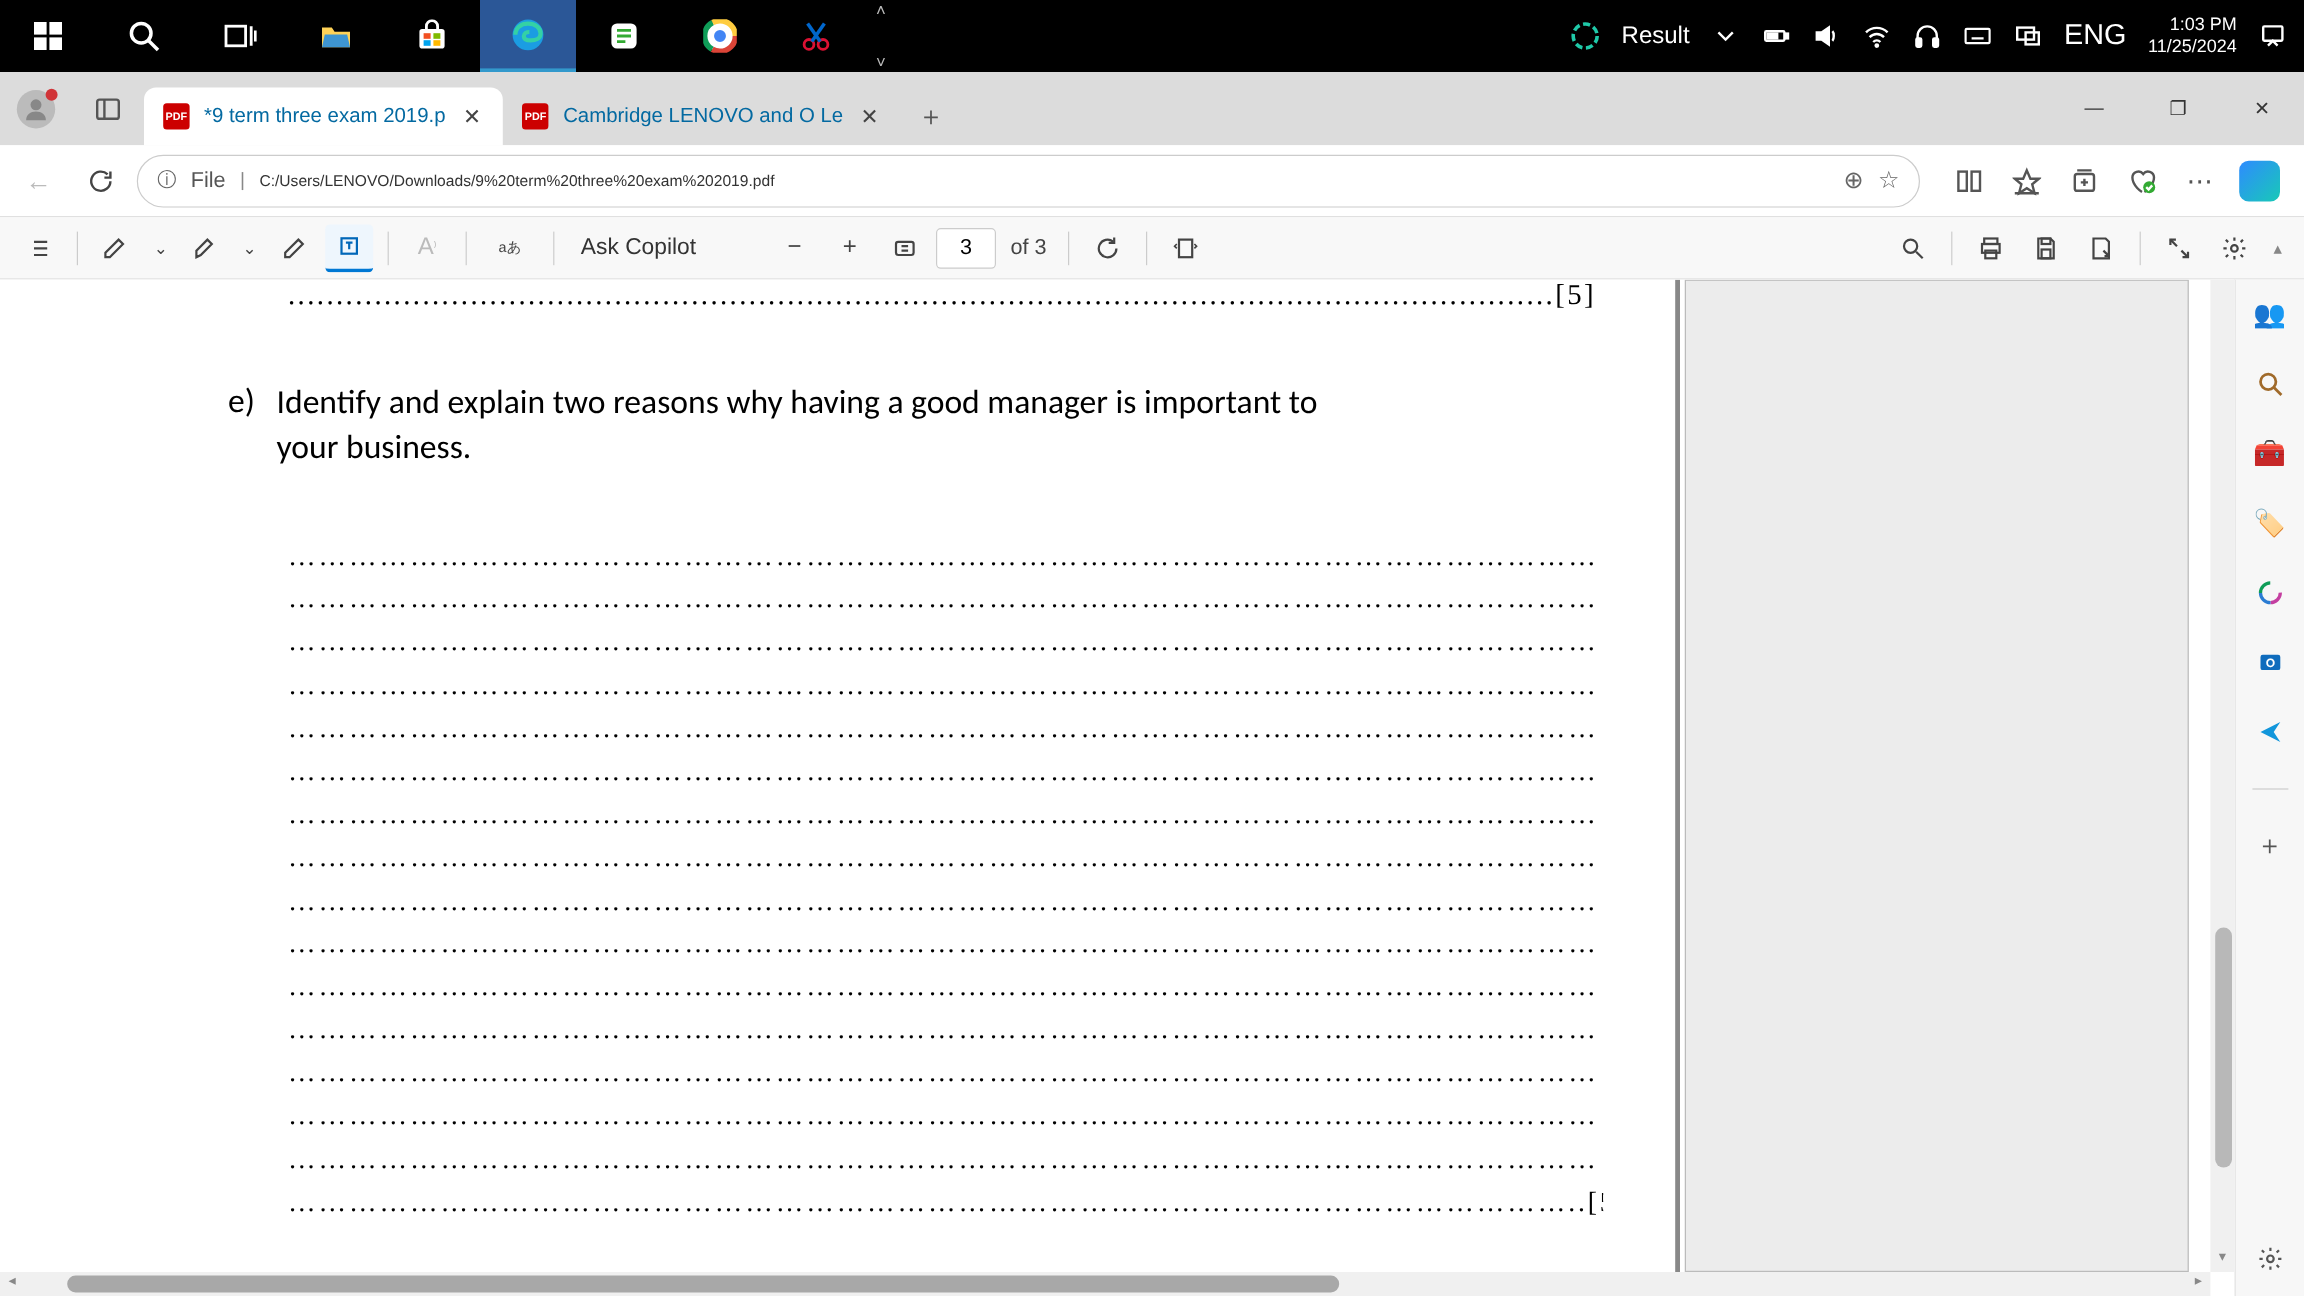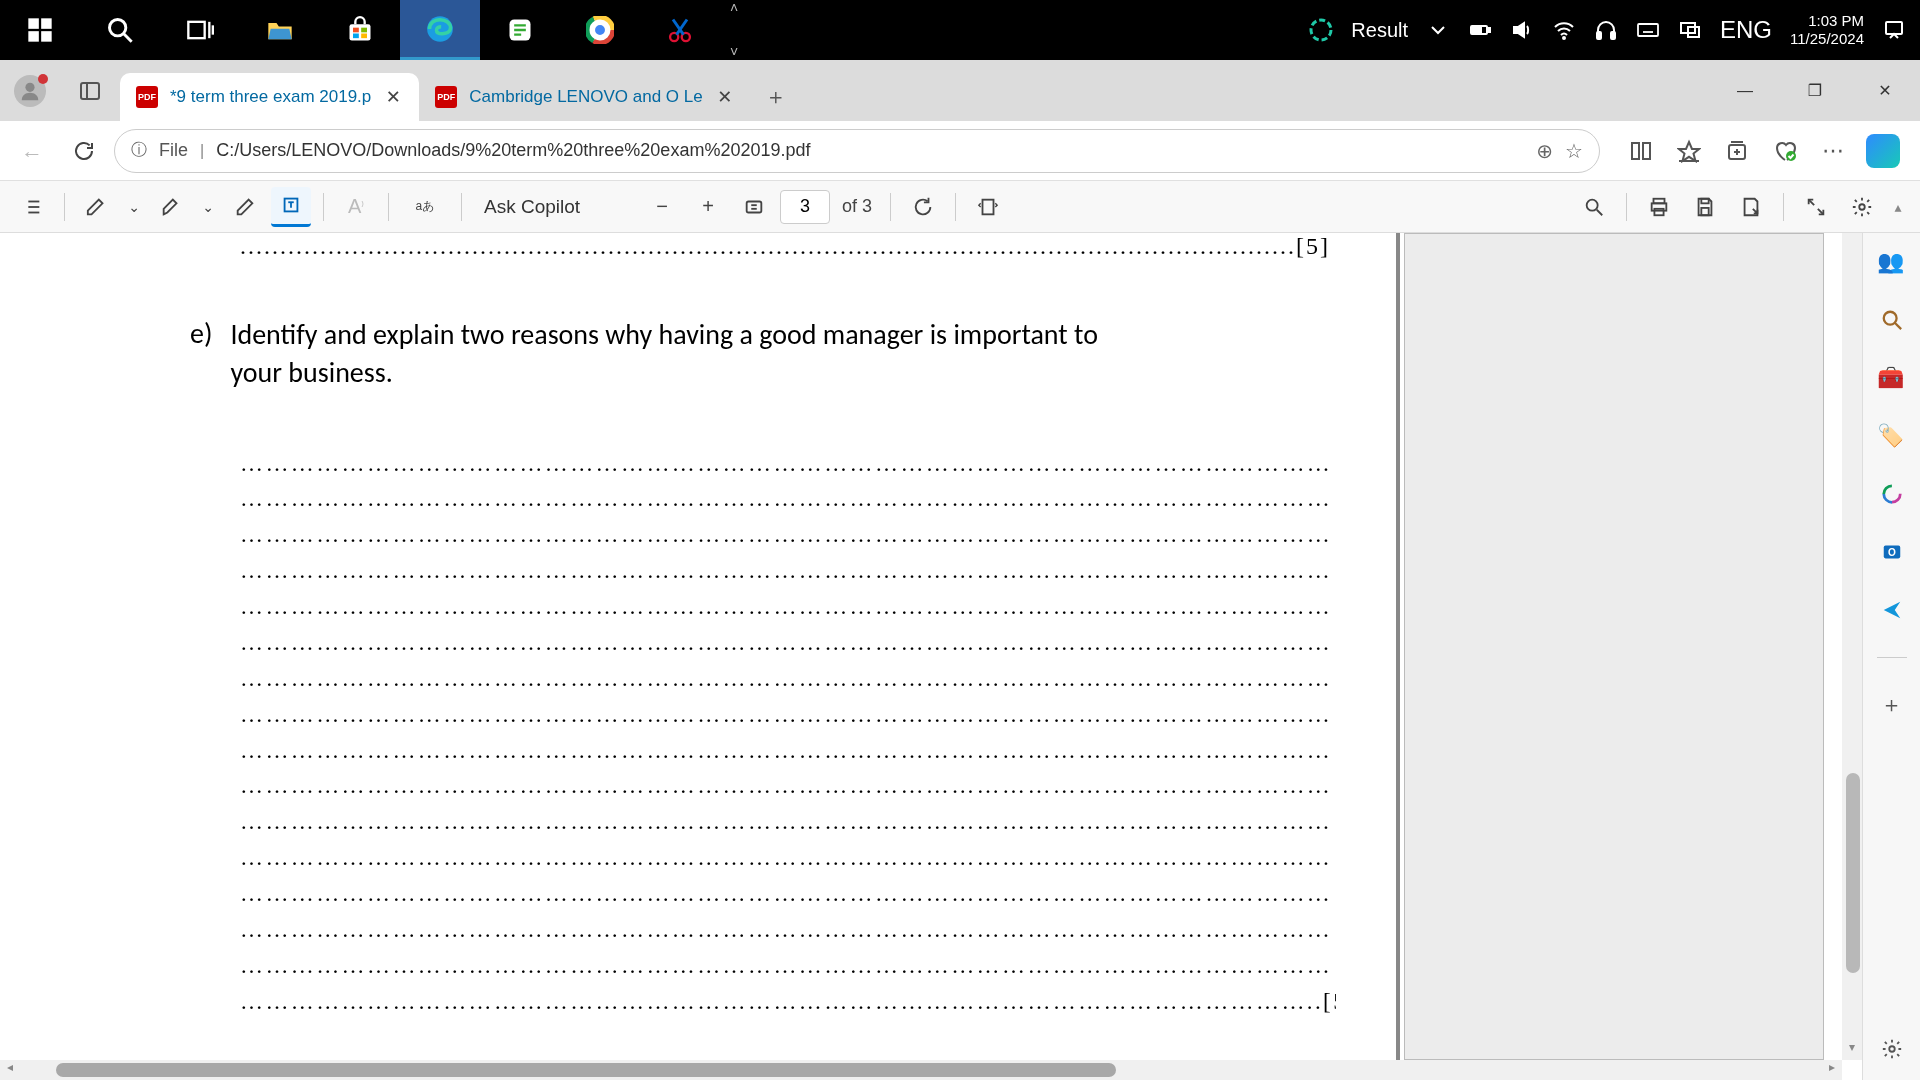--- a/index.html
+++ b/index.html
@@ -34,21 +34,21 @@
   .win-btn{ width:70px; display:flex; align-items:center; justify-content:center; font-size:16px; color:#333; cursor:pointer;}
 
   
   .addr-row{ height:60px; background:#fff; display:flex; align-items:center; padding:0 10px; gap:8px; border-bottom:1px solid #e0e0e0;}
   .nav-btn{ width:44px; height:44px; display:flex; align-items:center; justify-content:center; color:#555; cursor:pointer; border-radius:5px; font-size:22px;}
   .nav-btn.disabled{ color:#bbb; cursor:default;}
   .omnibox{ flex:1; height:44px; border:1px solid #ccc; border-radius:22px; display:flex; align-items:center; padding:0 16px; gap:12px; background:#fff;}
   .omnibox .info{ color:#666;}
   .omnibox .file-label{ color:#555; font-size:18px;}
   .omnibox .sep{ color:#888;}
-  .omnibox .url{ color:#333; font-size:18px; flex:1;}
+  .omnibox .url{ color:#333; font-size:13px; flex:1;}
   .omni-icon{ color:#666; cursor:pointer; font-size:20px;}
   .addr-icons{ display:flex; gap:18px; padding:0 10px 0 18px; align-items:center;}
   .addr-icon{ width:30px; height:30px; display:flex; align-items:center; justify-content:center; color:#555; cursor:pointer; font-size:22px;}
   .copilot-badge{ width:34px; height:34px; border-radius:8px; background:linear-gradient(135deg,#2e8bff,#18c9b7); }
 
   
   .pdf-toolbar{ height:52px; background:#f8f8f8; border-bottom:1px solid #ddd; display:flex; align-items:center; padding:0 12px; gap:6px;}
   .ptool{ width:40px; height:40px; display:flex; align-items:center; justify-content:center; color:#444; cursor:pointer; border-radius:4px; font-size:20px;}
   .ptool.active{ border-bottom:3px solid #0078d4; background:#eef6fd;}
   .ptool-sep{ width:1px; height:28px; background:#ccc; margin:0 6px;}

